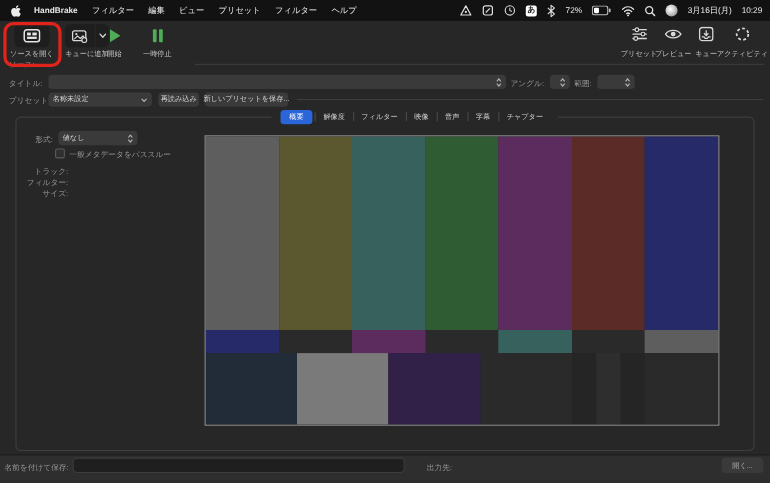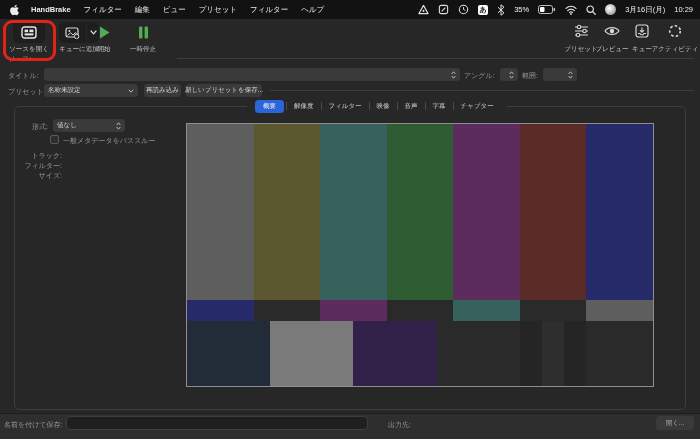--- a/index.html
+++ b/index.html
@@ -86,21 +86,21 @@
             <circle cx="6" cy="6" r="4.6" fill="none" stroke="#e0e0e0" stroke-width="1.1"></circle>
             <path d="M6 3.4 L6 6 L8 7" stroke="#e0e0e0" stroke-width="1" fill="none"></path>
           </svg>
       </span>
       <span class="ime-badge">あ</span>
       <span>
         <svg width="8" height="12" viewBox="0 0 8 12">
             <path d="M1 3.2 L7 8.8 L4 11.2 L4 0.8 L7 3.2 L1 8.8" fill="none" stroke="#e0e0e0" stroke-width="1"></path>
           </svg>
       </span>
-      <span class="statustxt">35%</span>
+      <span class="statustxt">72%</span>
       <span>
         <svg width="18" height="9" viewBox="0 0 18 9">
             <rect x="0.5" y="0.5" width="14" height="8" rx="2" fill="none" stroke="#bdbdbd"></rect>
             <rect x="2" y="2" width="4.5" height="5" rx="1" fill="#fff"></rect>
             <rect x="15.5" y="2.8" width="1.6" height="3.4" rx="0.8" fill="#bdbdbd"></rect>
           </svg>
       </span>
       <span>
         <svg width="12" height="10" viewBox="0 0 12 10">
             <path d="M1 3.4 C4 0.6 8 0.6 11 3.4 M2.8 5.5 C4.8 3.8 7.2 3.8 9.2 5.5 M4.6 7.4 C5.4 6.7 6.6 6.7 7.4 7.4" fill="none" stroke="#e0e0e0" stroke-width="1.2" stroke-linecap="round"></path>

